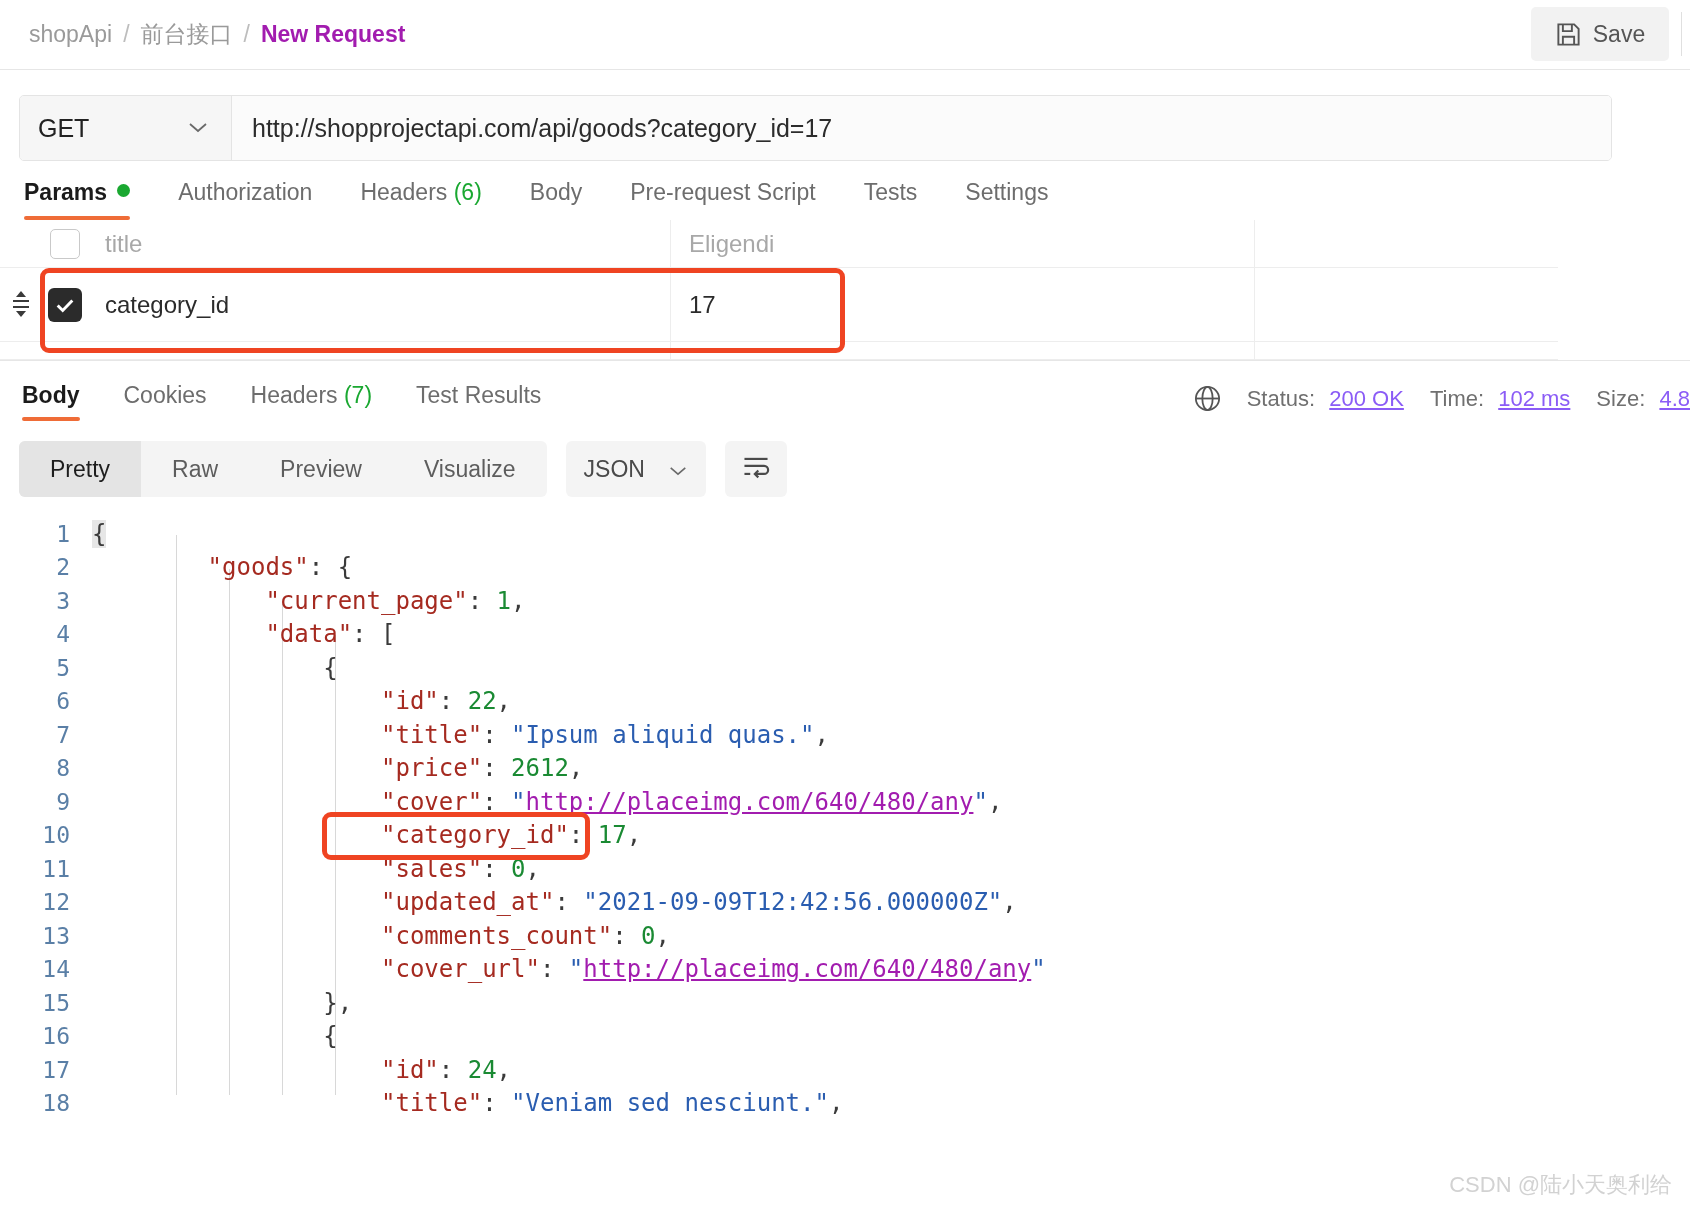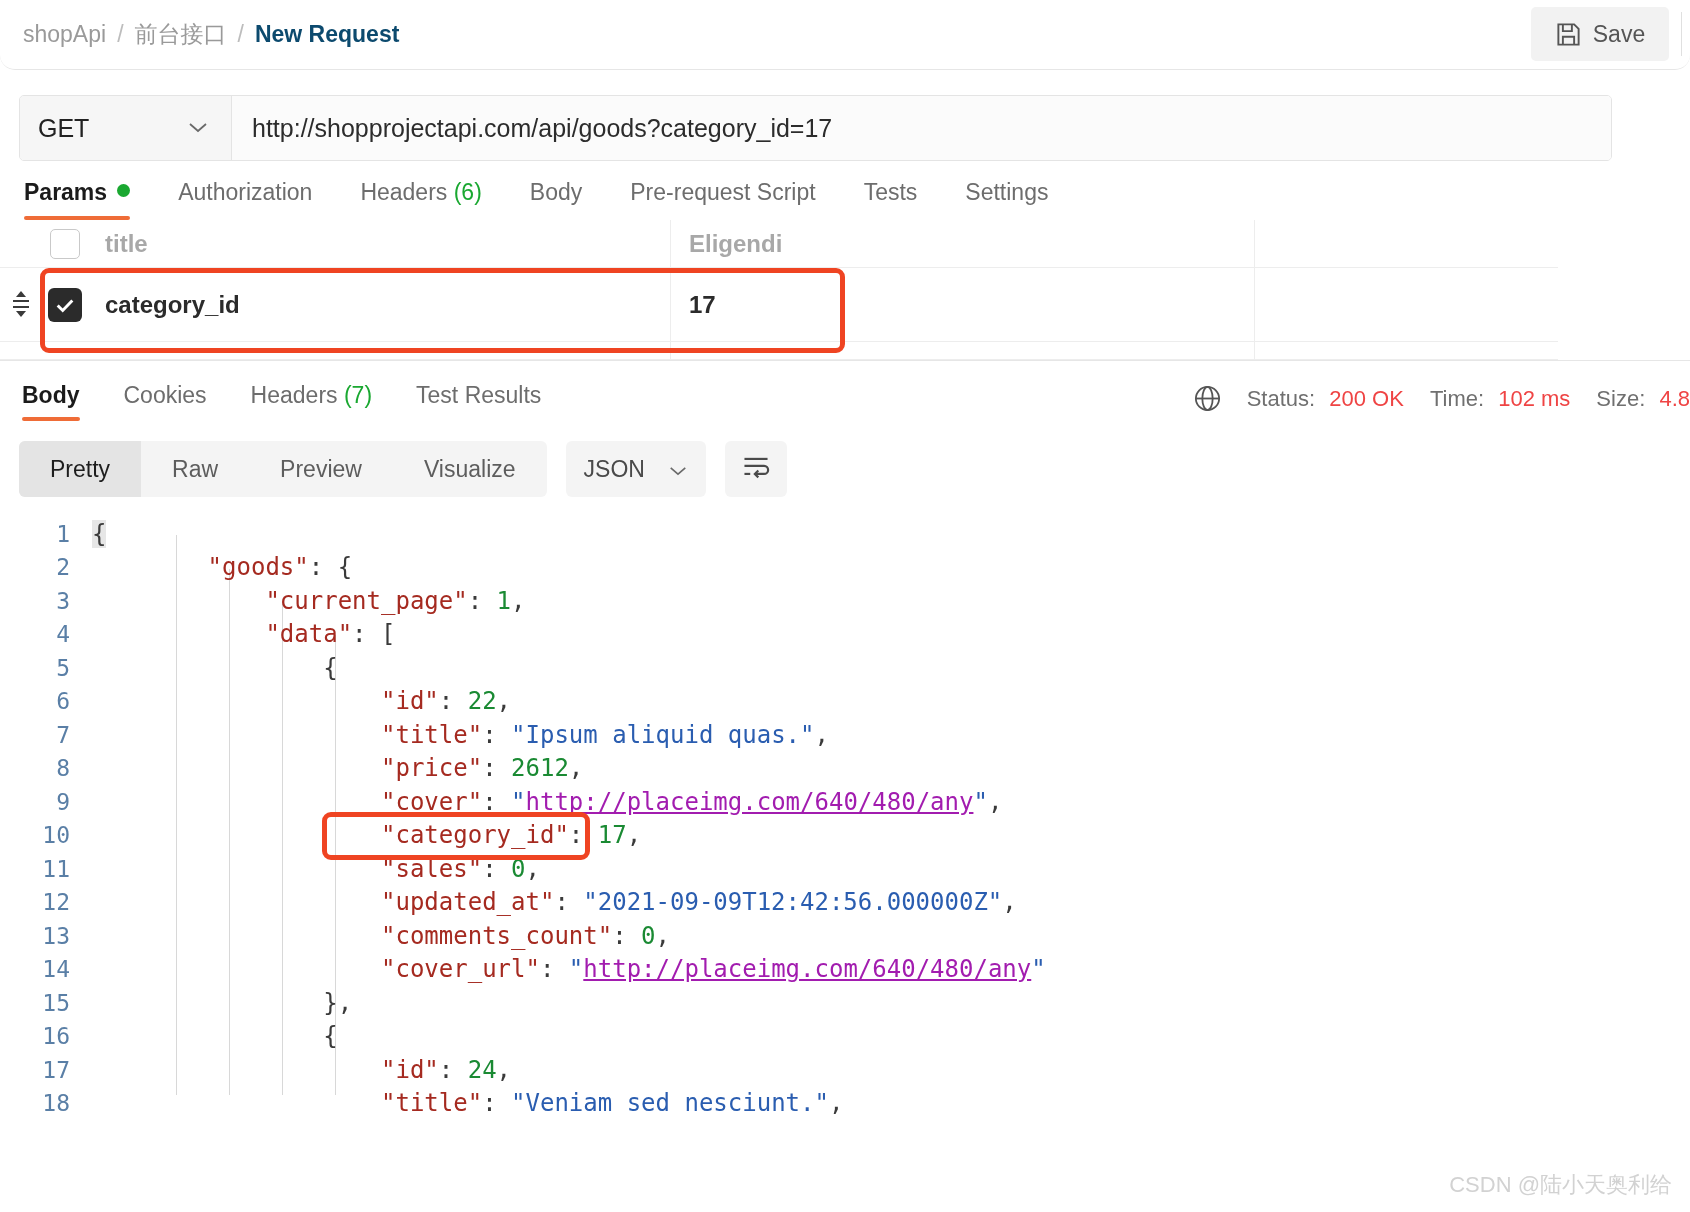--- a/index.html
+++ b/index.html
@@ -11,27 +11,26 @@
     overflow: hidden;
   }
   #app { position: relative; width: 1690px; height: 1212px; background:#fff; }
 
   
   .header {
     position: relative;
     height: 70px;
     border-bottom: 1px solid #e6e6e6;
     display: flex; align-items: center;
-    padding: 0 22px 0 23px;
-    border-radius: 15px;
+    padding: 0 22px 0 29px;
   }
   .crumbs { display: flex; align-items: center; font-size: 23px; }
   .crumb-muted { color: #9a9a9a; }
   .crumb-sep { color: #bdbdbd; margin: 0 11px; }
-  .crumb-current { color: #0c4a6e; font-weight: bold; }
+  .crumb-current { color: #a21caf; font-weight: bold; }
   .save-btn {
     position: absolute; right: 21px; top: 7px;
     height: 54px; min-width: 138px;
     background: #f2f2f2; border-radius: 5px;
     display: flex; align-items: center; justify-content: center;
     gap: 11px; padding: 0 20px;
     color: #555; font-size: 23px;
     cursor: pointer;
   }
   .save-btn svg { display:block; }
@@ -79,21 +78,21 @@
     content: ""; position: absolute; left: 2px; right: 24px; bottom: 0;
     height: 4px; background: #ef6c37; border-radius: 2px;
   }
   .dot-green {
     display:inline-block; width: 13px; height: 13px; border-radius: 50%;
     background: #1aa831; margin-left: 10px; vertical-align: 3px;
   }
   .count-green { color: #1aa831; }
 
   
-  .params-table { position: relative; width: 1558px; font-weight: bold; }
+  .params-table { position: relative; width: 1558px; }
   .ptr { display: flex; height: 46px; align-items: center; border-bottom: 1px solid #ededed; }
   .ptr.row { height: 72px; }
   .pcell-handle { width: 42px; display:flex; align-items:center; justify-content:center; }
   .pcell-check { width: 45px; display:flex; align-items:center; justify-content:center; }
   .pcell-key {
     flex: 0 0 584px; padding-left: 18px; font-size: 24px; color: #2b2b2b;
     border-right: 1px solid #ededed; height: 100%; display:flex; align-items:center;
   }
   .pcell-val {
     flex: 0 0 584px; padding-left: 18px; font-size: 24px; color: #2b2b2b;
@@ -131,21 +130,21 @@
   .resp-tab.active::after {
     content:""; position:absolute; left: 2px; right: 22px; bottom: 0;
     height: 4px; background: #ef6c37; border-radius: 2px;
   }
   .resp-status {
     position: absolute; right: 0; top: 22px;
     display: flex; align-items: center; gap: 0; font-size: 22px; color: #707070;
     white-space: nowrap;
   }
   .resp-status .seg { margin-right: 26px; }
-  .val-green { color: #ef4444; }
+  .val-green { color: #8b5cf6; text-decoration: underline; }
   .globe { margin-right: 24px; display:flex; align-items:center; }
 
   
   .view-toolbar { display: flex; align-items: flex-start; padding: 20px 0 0 19px; gap: 19px; }
   .seg-group { display: flex; background: #f4f4f4; border-radius: 6px; overflow: hidden; height: 56px; }
   .seg-btn {
     display: flex; align-items: center; padding: 0 31px; font-size: 23px; color: #5d5d5d;
     cursor: pointer;
   }
   .seg-btn.active { background: #e4e4e4; color: #1d1d1d; }

